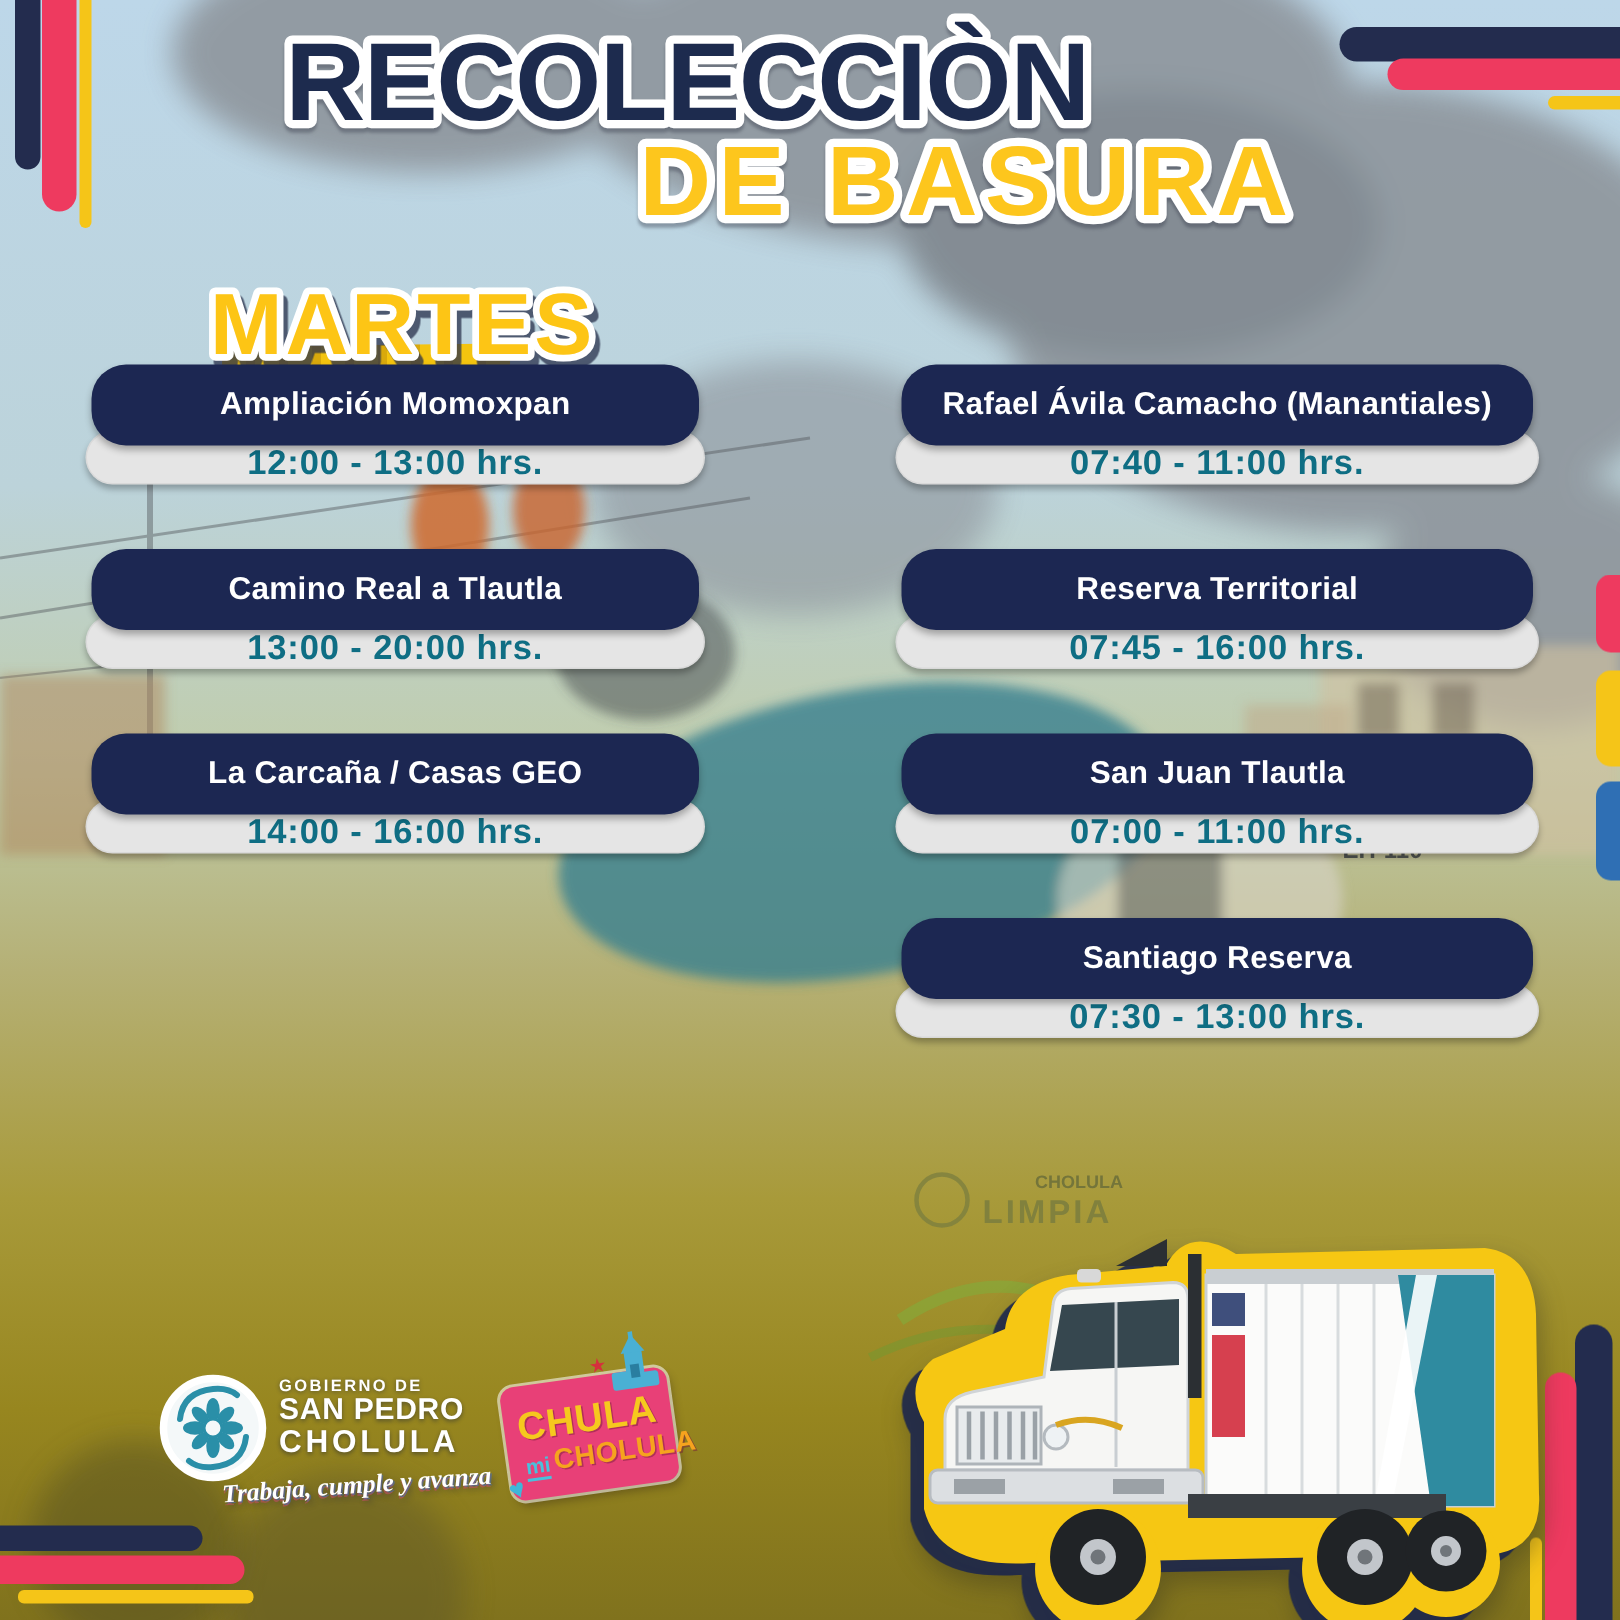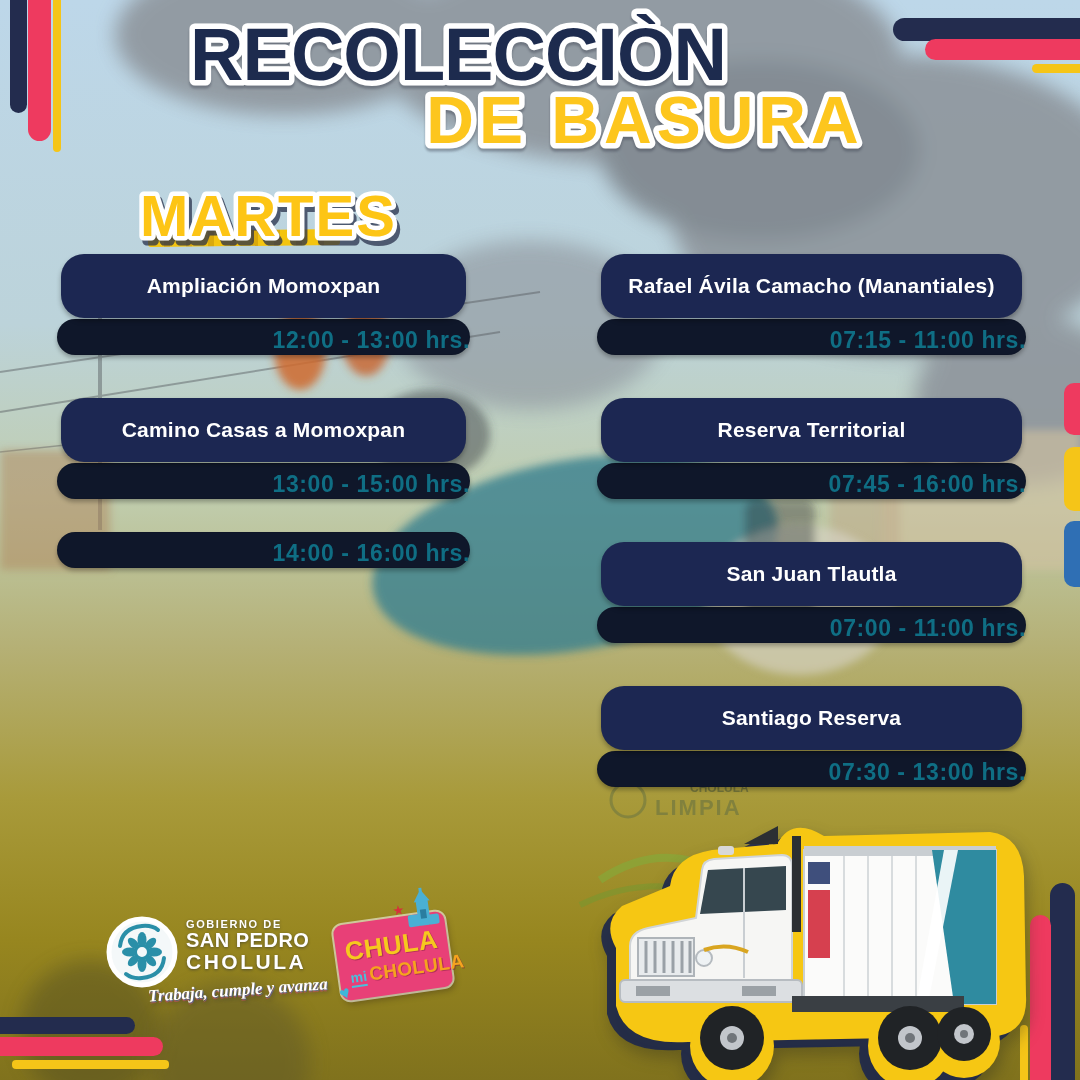--- a/index.html
+++ b/index.html
@@ -42,30 +42,30 @@
   .day-strip{position:absolute;left:148px;top:230px;width:192px;height:16px;z-index:4;
     background:repeating-linear-gradient(90deg,#f4c40f 0 16px,#d9a90c 16px 22px);
     border-radius:3px;transform:rotate(-.6deg);}
 
   
   .col{position:absolute;top:243px;z-index:6;}
   .col-left{left:57px;width:413px;}
   .col-right{left:597px;width:429px;}
   .card{margin-bottom:43px;}
   .hdr{
-    position:relative;z-index:2;height:64px;margin:11px 4px;
+    position:relative;z-index:2;height:54px;margin:0 4px;
     background:#1c2752;border-radius:23px;
     display:flex;align-items:center;justify-content:center;
     box-shadow:0 3px 5px rgba(0,0,0,.30);
   }
   .hdr span{color:#fff;font-weight:bold;font-size:21px;letter-spacing:.2px;white-space:nowrap;}
   .pill{
     position:relative;z-index:1;height:36px;margin-top:-10px;
-    background:#0f172a;border-radius:19px;
-    display:flex;align-items:center;justify-content:flex-end;
+    background:#e5e5e5;border-radius:19px;
+    display:flex;align-items:center;justify-content:center;
     box-shadow:0 3px 4px rgba(0,0,0,.28), inset 0 0 0 1px rgba(0,0,0,.05);
   }
   .pill span{color:#0f6e84;font-weight:bold;font-size:23px;letter-spacing:.6px;padding-top:6px;}
 
   
   .gov{position:absolute;left:100px;top:910px;width:230px;height:110px;z-index:7;color:#fff;}
   .gov-emblem{position:absolute;left:6px;top:6px;}
   .gov-text{position:absolute;left:86px;top:8px;text-shadow:0 1px 3px rgba(10,20,60,.45);}
   .gov-l1{font-size:11px;font-weight:bold;letter-spacing:1.6px;}
   .gov-l2{font-size:20px;font-weight:bold;letter-spacing:.5px;line-height:1.05;}
@@ -197,40 +197,43 @@
     <article class="card">
       <div class="hdr">
           <span>Ampliación Momoxpan</span>
         </div>
       <div class="pill">
           <span>12:00 - 13:00 hrs.</span>
         </div>
     </article>
     <article class="card">
       <div class="hdr">
-          <span>Camino Casas a Momoxpan</span>
-        </div>
-      <div class="pill">
-          <span>13:00 - 15:00 hrs.</span>
-        </div>
-    </article>
-    <article class="card">
+          <span>Camino Real a Tlautla</span>
+        </div>
+      <div class="pill">
+          <span>13:00 - 20:00 hrs.</span>
+        </div>
+    </article>
+    <article class="card">
+      <div class="hdr">
+          <span>La Carcaña / Casas GEO</span>
+        </div>
       <div class="pill">
           <span>14:00 - 16:00 hrs.</span>
         </div>
     </article>
   </div>
 
   <div class="col col-right">
     <article class="card">
       <div class="hdr">
           <span>Rafael Ávila Camacho (Manantiales)</span>
         </div>
       <div class="pill">
-          <span>07:15 - 11:00 hrs.</span>
+          <span>07:40 - 11:00 hrs.</span>
         </div>
     </article>
     <article class="card">
       <div class="hdr">
           <span>Reserva Territorial</span>
         </div>
       <div class="pill">
           <span>07:45 - 16:00 hrs.</span>
         </div>
     </article>

